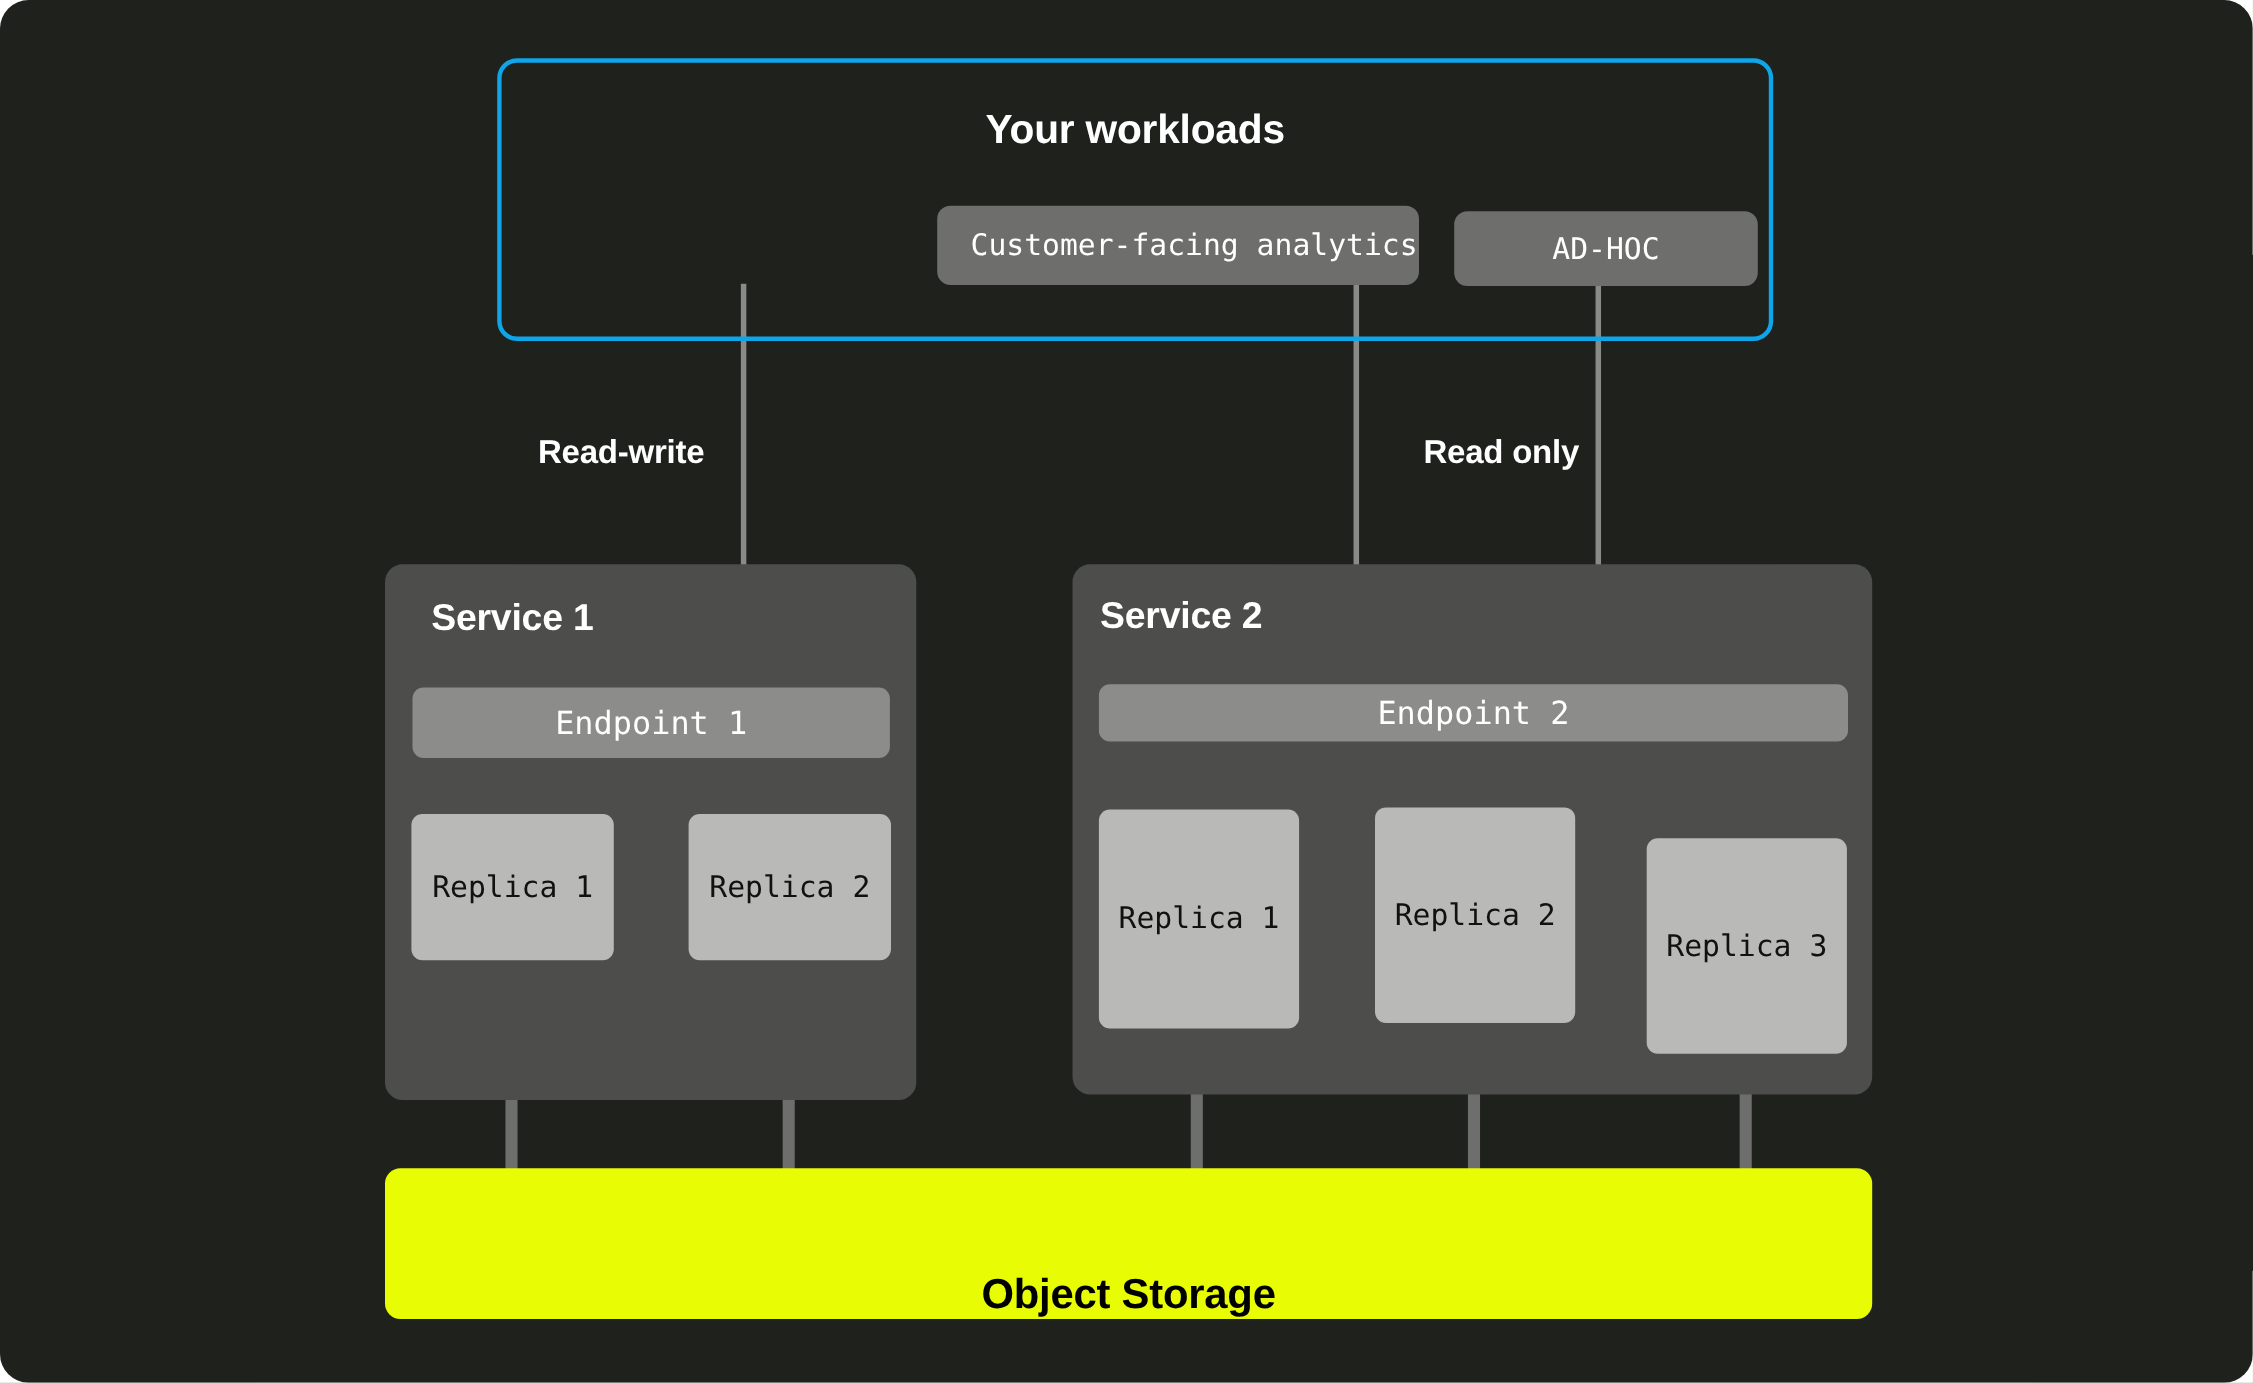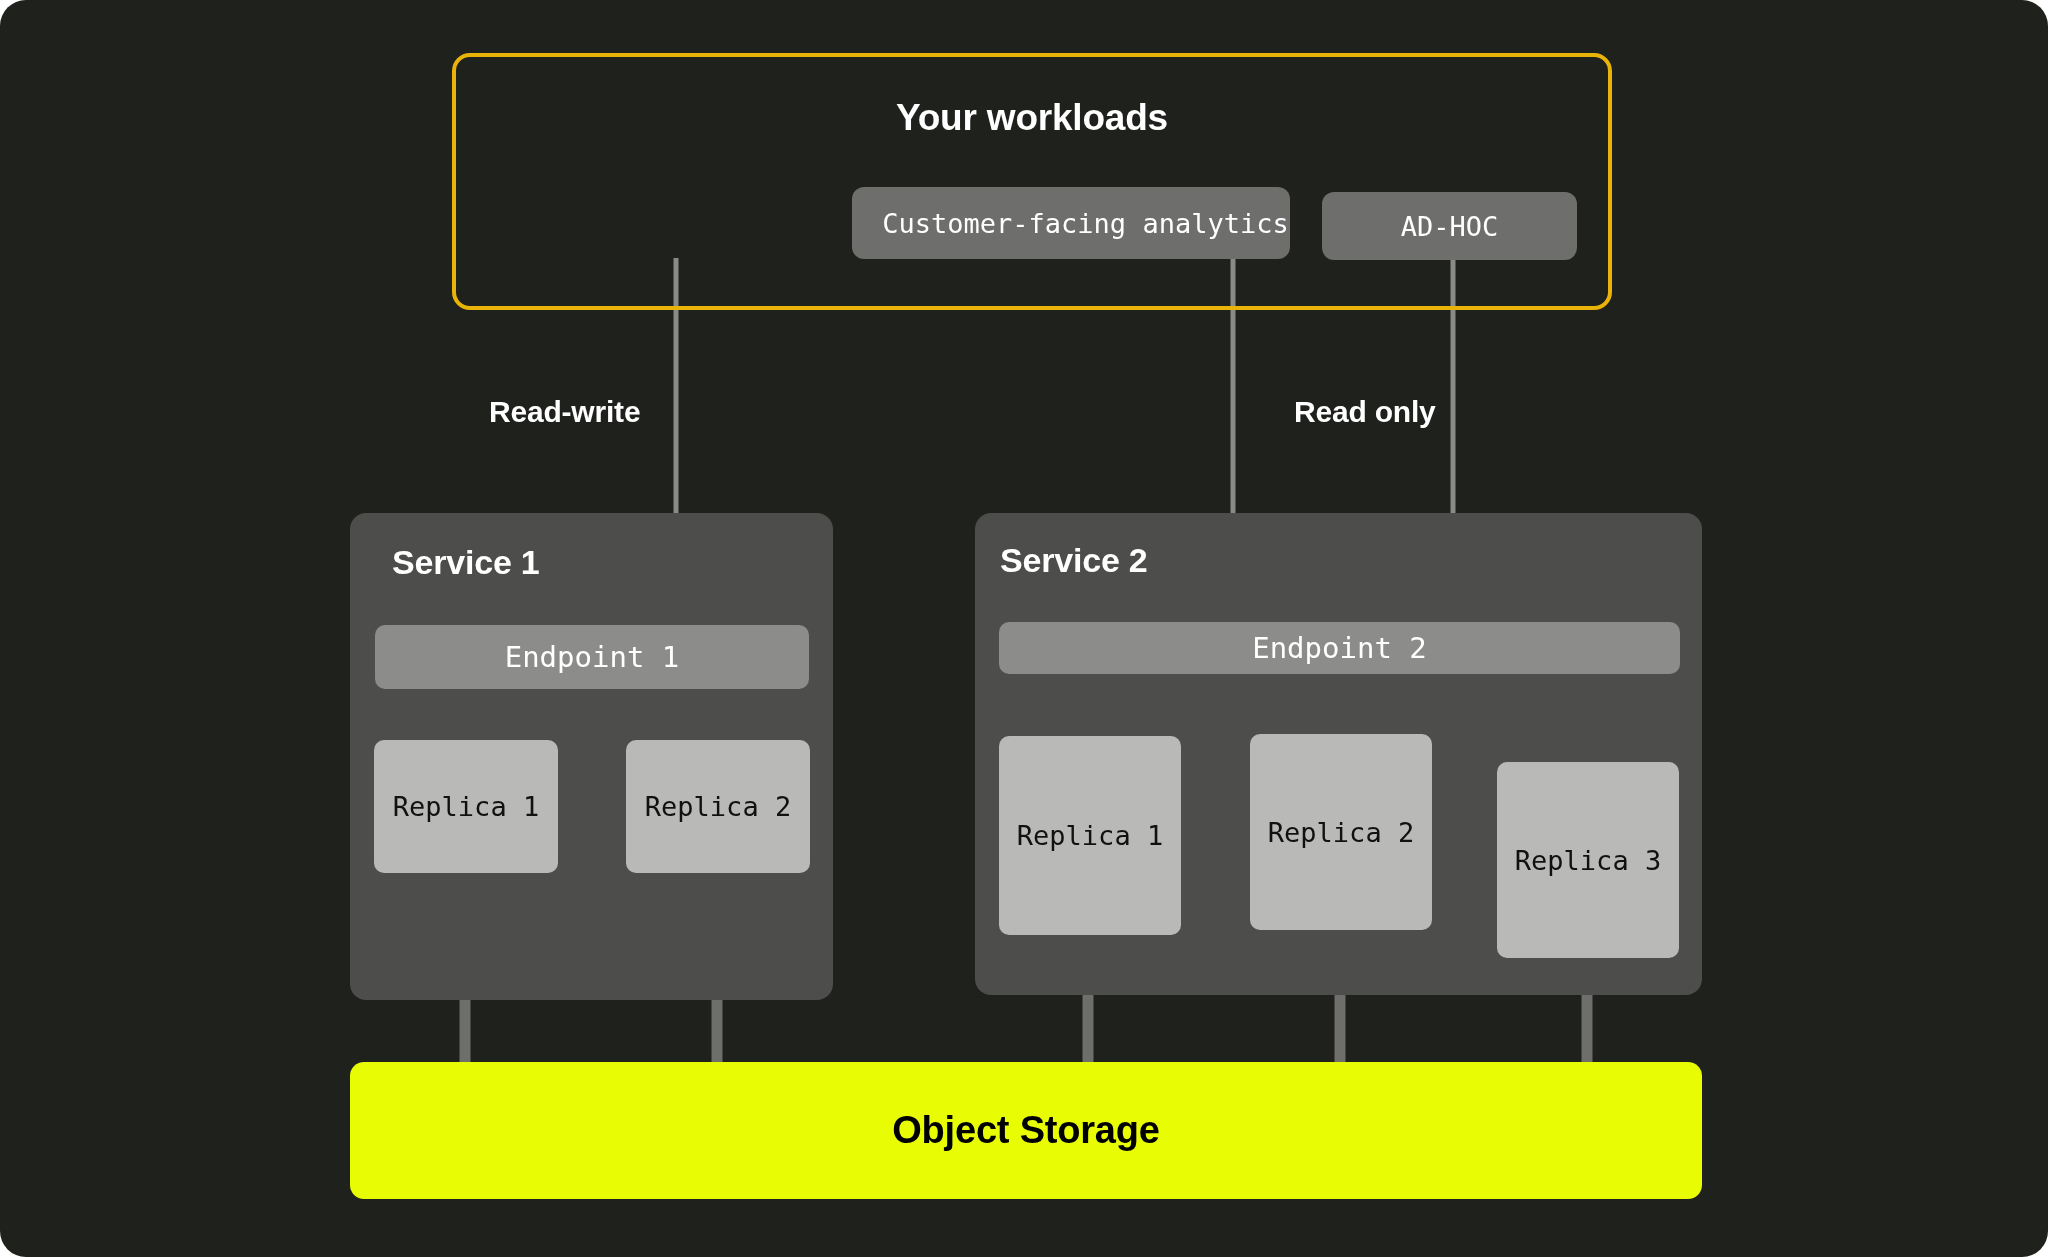--- a/index.html
+++ b/index.html
@@ -28,21 +28,21 @@
     justify-content:center;
     text-align:center;
   }
   .mono{
     font-family:"DejaVu Sans Mono","Liberation Mono",monospace;
     letter-spacing:0px;
   }
 
   
   .workloads-frame{
-    border:4px solid #eab308;
+    border:4px solid #0ea5e9;
     border-radius:18px;
     background:transparent;
     display:block;
   }
   .workloads-title{
     position:absolute;
     width:100%;
     text-align:center;
     color:#ffffff;
     font-size:37px;
@@ -83,20 +83,21 @@
   }
 
   
   .storage{
     background:#e8fc04;
     border-radius:14px;
     color:#000000;
     font-size:38px;
     font-weight:bold;
     letter-spacing:-0.2px;
+    align-items:flex-end;
   }
 
   
   .edge-label{
     position:absolute;
     color:#ffffff;
     font-size:30px;
     font-weight:bold;
     white-space:nowrap;
     letter-spacing:-0.2px;
@@ -141,21 +142,21 @@
 
     <div class="node workloads-frame" style="left:452px; top:53px; width:1160px; height:257px;">
       <div class="workloads-title" style="top:40px;">Your workloads</div>
     </div>
 
 
     <div class="node wl-btn mono" style="left:852px; top:187px; width:438px; height:72px;padding-left:29px;">
       <span>Customer-facing analytics</span>
     </div>
 
-    <div class="node wl-btn mono" style="left:1322px; top:192px; width:255px; height:68px;">
+    <div class="node wl-btn mono" style="left:1322px; top:192px; width:276px; height:68px;">
       <span>AD-HOC</span>
     </div>
 
     <div class="edge-label" style="left:489px; top:395px;">Read-write</div>
 
     <div class="edge-label" style="left:1265px; top:395px;margin-left:29px;">Read only</div>
 
     <div class="node service" style="left:350px; top:513px; width:483px; height:487px;">
       <div class="service-title" style="left:42px; top:30px;">Service 1</div>
     </div>

